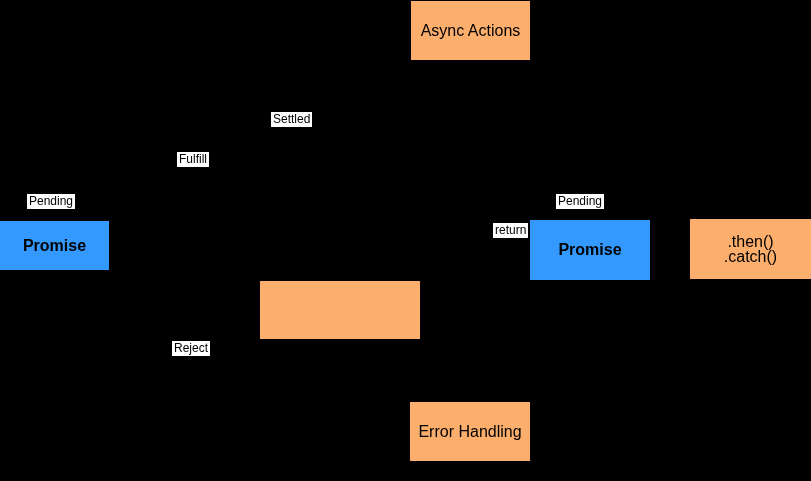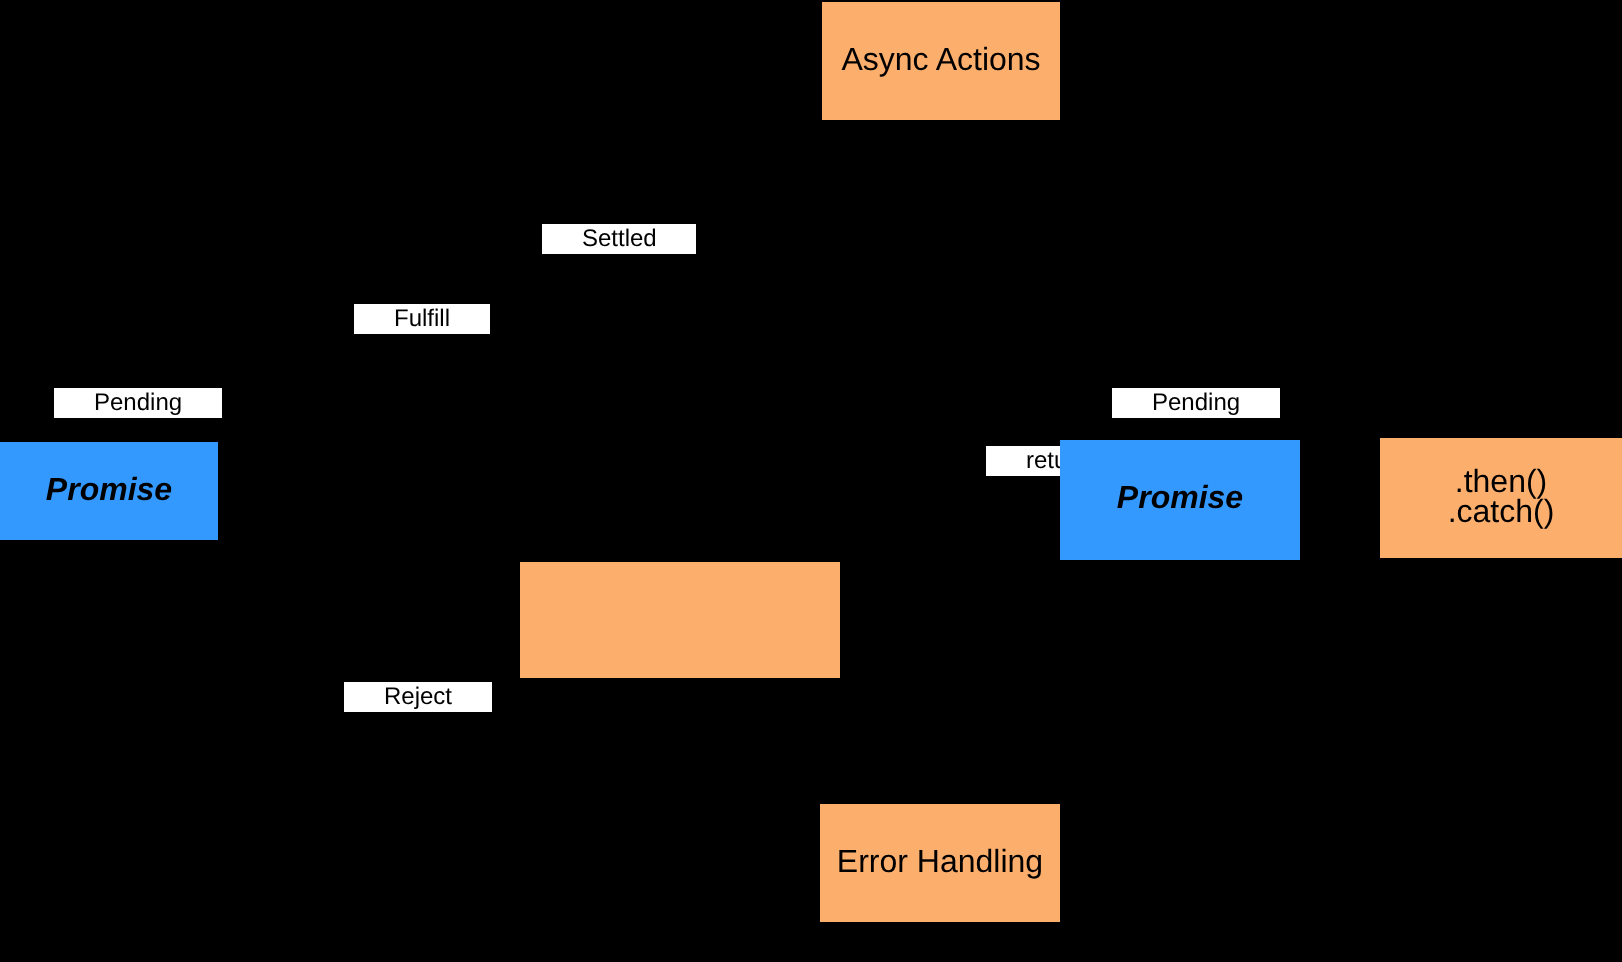--- a/index.html
+++ b/index.html
@@ -21,31 +21,31 @@
     flex-direction: column;
     align-items: center;
     justify-content: center;
     text-align: center;
     font-size: 16px;
     color: var(--node-text, #000000);
     box-sizing: border-box;
   }
   .node-orange { background: var(--orange, #FCAE6C); }
   .node-blue   { background: var(--blue, #3399FF); }
-  .bold { font-weight: bold; font-style: italic; }
+  .bold { font-weight: bold; }
   .line { display: block; }
   .lh-wide .line  { line-height: 20px; }
   .lh-tight .line { line-height: 15px; }
   .edge-label {
     position: absolute;
     background: var(--label-bg, #FFFFFF);
     color: var(--label-text, #000000);
     font-size: 12px;
     line-height: 15px;
-    padding: 0 20px;
+    padding: 0 2px;
     white-space: nowrap;
   }
 
   
   #async-actions    { left: 411px; top: 1px;   width: 119px; height: 59px; }
   #then-fulfillment { left: 260px; top: 152px; width: 160px; height: 58px; }
   #then-rejection   { left: 260px; top: 281px; width: 160px; height: 58px; }
   #promise-left     { left: 0px;   top: 221px; width: 109px; height: 49px; }
   #promise-right    { left: 530px; top: 220px; width: 120px; height: 60px; }
   #then-catch       { left: 690px; top: 219px; width: 121px; height: 60px; }

